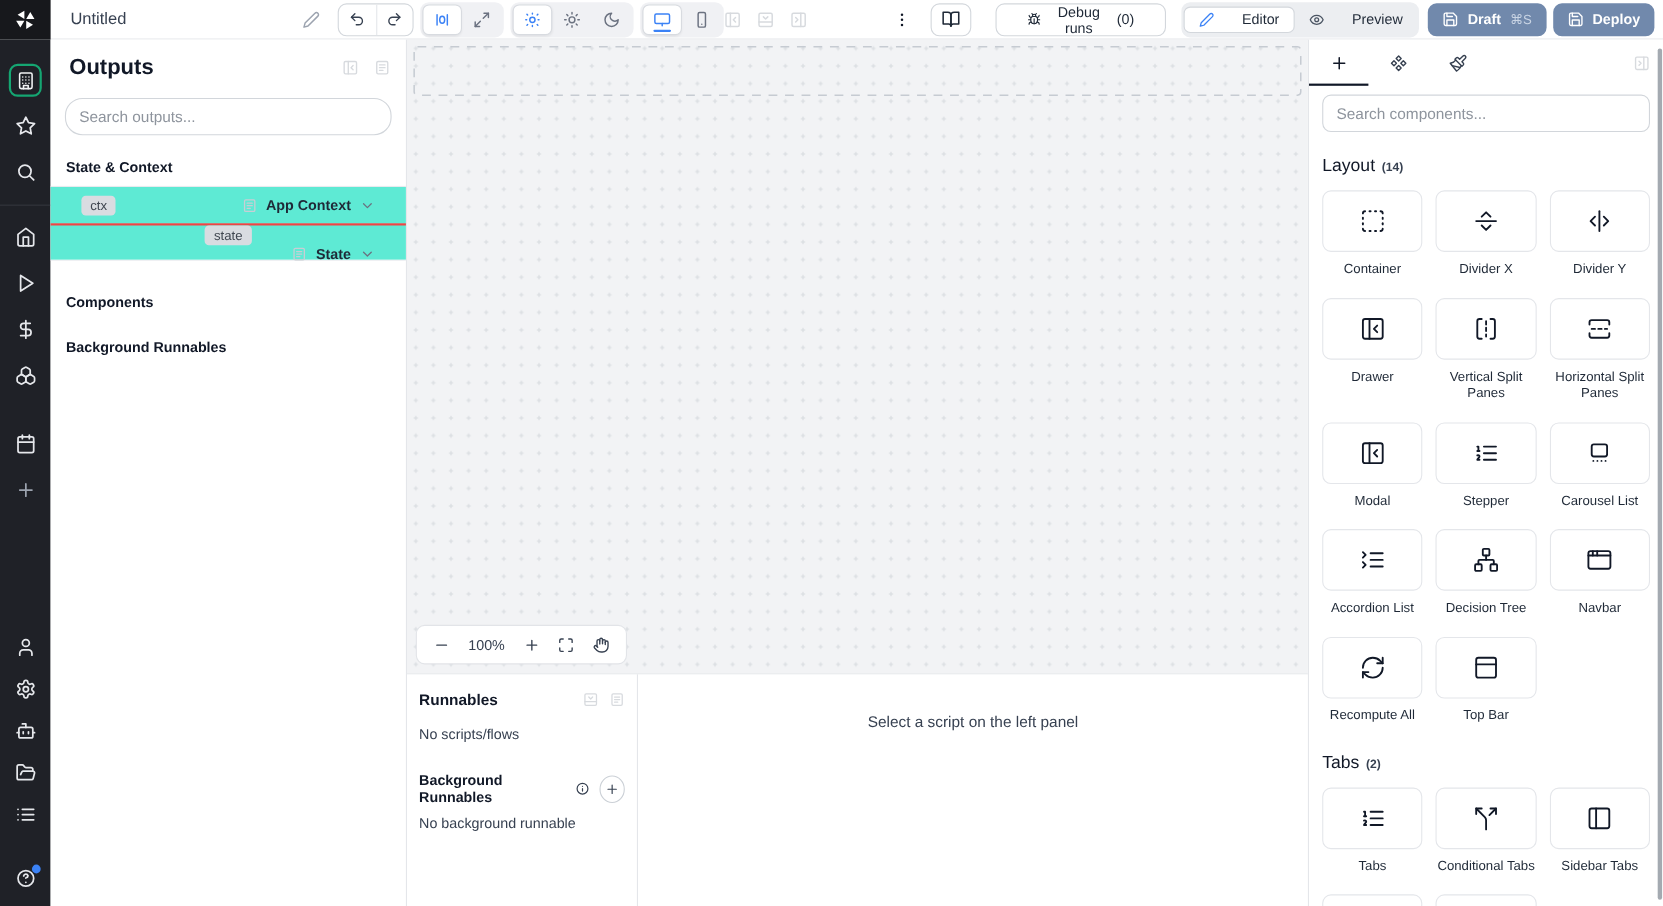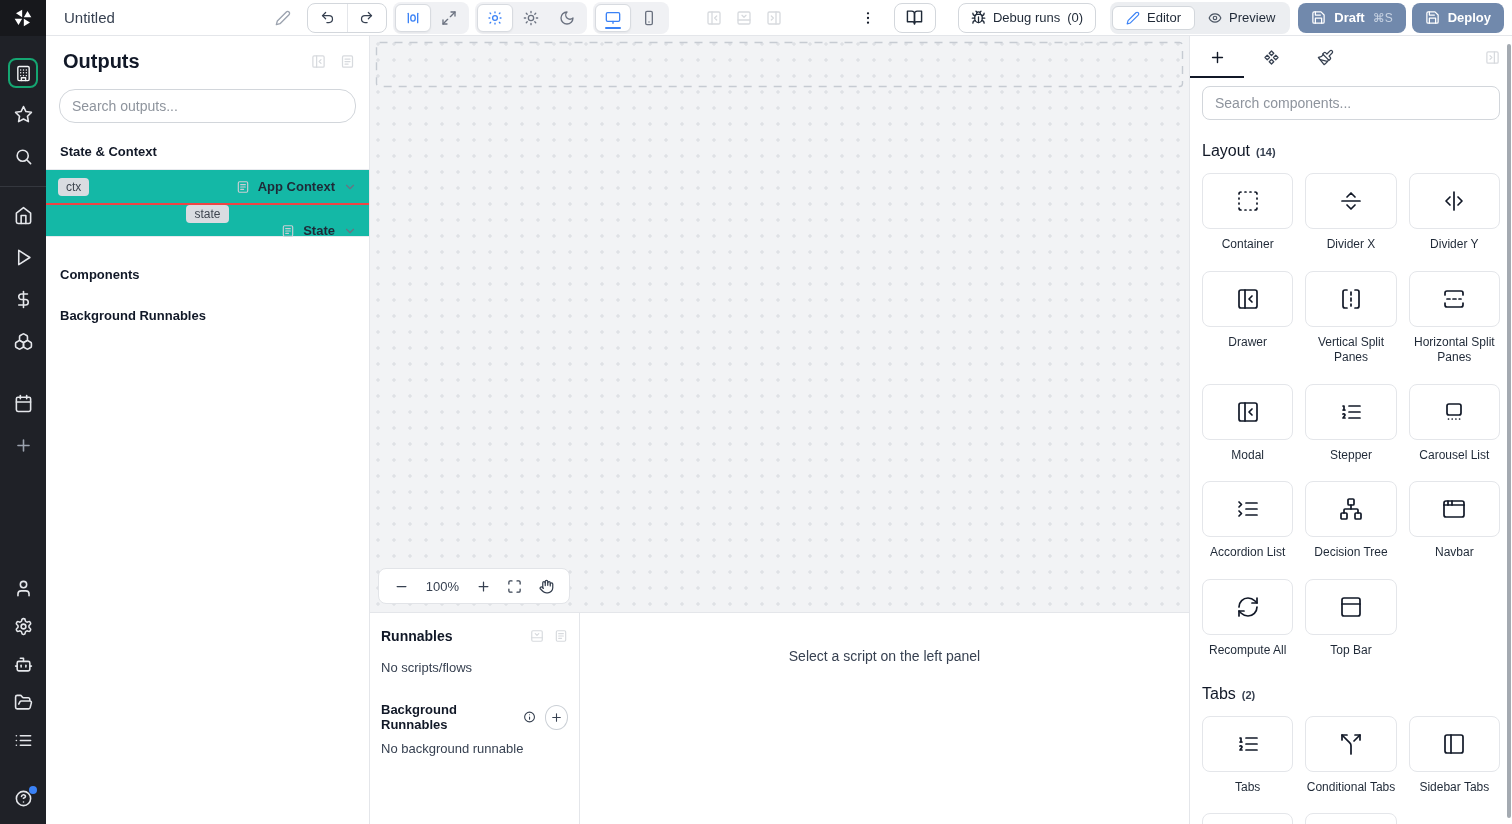--- a/index.html
+++ b/index.html
@@ -23,24 +23,24 @@
   .tb-seg { position:relative; width:36px; height:28px; border-radius:6px; display:flex; align-items:center; justify-content:center; color:#6b7280; cursor:pointer; }
   .tb-seg svg { width:16px; height:16px; }
   .tb-seg.active { background:#fff; border:1px solid #d8dbe0; color:#3b82f6; box-shadow:0 1px 2px rgba(0,0,0,.05); }
   .seg-underline { position:absolute; bottom:2px; left:9px; width:16px; height:2px; background:#3b82f6; border-radius:1px; }
   .faded-icons { display:flex; gap:14px; color:#d7dade; margin-left:auto; }
   .faded-icons svg { width:16px; height:16px; }
   .tb-kebab { color:#111827; margin-left:78px; display:flex; cursor:pointer; }
   .tb-kebab svg { width:16px; height:16px; }
   .icon-btn { width:42px; height:30px; border:1px solid #d3d7dc; border-radius:8px; background:#fff; display:flex; align-items:center; justify-content:center; color:#1f2937; margin-left:18px; cursor:pointer; }
   .icon-btn svg { width:17px; height:17px; }
-  .text-btn { height:30px; border:1px solid #d3d7dc; border-radius:8px; background:#fff; display:flex; align-items:center; gap:7px; padding:0 12px; font-size:13px; font-weight:500; color:#1f2937; margin-left:22px; cursor:pointer; }
+  .text-btn { height:30px; border:1px solid #d3d7dc; border-radius:8px; background:#fff; display:flex; align-items:center; gap:7px; padding:0 28px; font-size:13px; font-weight:500; color:#1f2937; margin-left:22px; cursor:pointer; }
   .text-btn svg { width:15px; height:15px; }
   .seg-wrap { display:flex; align-items:center; height:32px; background:#eceef1; border-radius:8px; padding:2px; margin-left:14px; }
-  .seg { height:24px; display:flex; align-items:center; gap:7px; padding:0 13px; border-radius:6px; font-size:13px; font-weight:500; color:#1f2937; cursor:pointer; }
+  .seg { height:24px; display:flex; align-items:center; gap:25px; padding:0 13px; border-radius:6px; font-size:13px; font-weight:500; color:#1f2937; cursor:pointer; }
   .seg svg { width:14px; height:14px; }
   .seg.active { background:#fff; border:1px solid #d3d7dc; }
   .seg.active svg { color:#3b82f6; }
   .seg:not(.active) svg { color:#4b5563; }
   .primary-btn { height:30px; background:#7189ac; border:none; border-radius:8px; display:flex; align-items:center; gap:8px; padding:0 13px; font-size:13px; font-weight:600; color:#fff; margin-left:8px; cursor:pointer; }
   .primary-btn svg { width:15px; height:15px; }
   .primary-btn .shortcut { font-weight:500; color:#c9d4e4; font-size:12px; }
   .primary-btn.deploy { margin-left:6px; margin-right:8px; }
 
   
@@ -64,21 +64,21 @@
   .outputs { width:324px; flex:0 0 324px; background:#fff; border-right:1px solid #e4e6ea; }
   .outputs-head { display:flex; align-items:center; padding:14px 14px 0 17px; }
   .outputs-title { font-size:20px; font-weight:700; color:#111827; }
   .outputs-head-icons { margin-left:auto; display:flex; gap:14px; color:#d7dade; }
   .outputs-head-icons svg { width:15px; height:15px; }
   .search-box { margin:16px 13px 0; height:34px; }
   .search-box input { width:100%; height:100%; border:1px solid #d2d6db; border-radius:16px; padding:0 12px; font-size:14px; font-family:inherit; color:#4c1d95; outline:none; background:#fff; }
   .search-box input::placeholder { color:#8e949d; }
   .sec-label { font-size:13px; font-weight:700; color:#111827; margin:21px 0 10px 14px; }
   .ctx-rows { border-top:1px solid #e8eaee; border-bottom:1px solid #e8eaee; }
-  .ctx-row { height:33px; display:flex; align-items:center; padding:0 12px; background:#14b8a6; cursor:pointer; }
+  .ctx-row { height:33px; display:flex; align-items:center; padding:0 28px; background:#5eead4; cursor:pointer; }
   .ctx-row + .ctx-row { border-top:2px solid #ef4444;flex-direction:column; }
   .ctx-badge { background:#d9dce1; color:#3f4650; font-size:12px; font-weight:500; padding:2px 8px; border-radius:4px; }
   .ctx-right { margin-left:auto; display:flex; align-items:center; gap:8px; }
   .ctx-right svg.doc { width:14px; height:14px; color:#c9ced4; }
   .ctx-type { font-size:13px; font-weight:700; color:#1f2937; }
   .ctx-right svg.chev { width:14px; height:14px; color:#6b7280; }
   .sec-label.mt-lg { margin-top:30px; }
   .sec-label.mt-md { margin-top:26px; }
 
   

